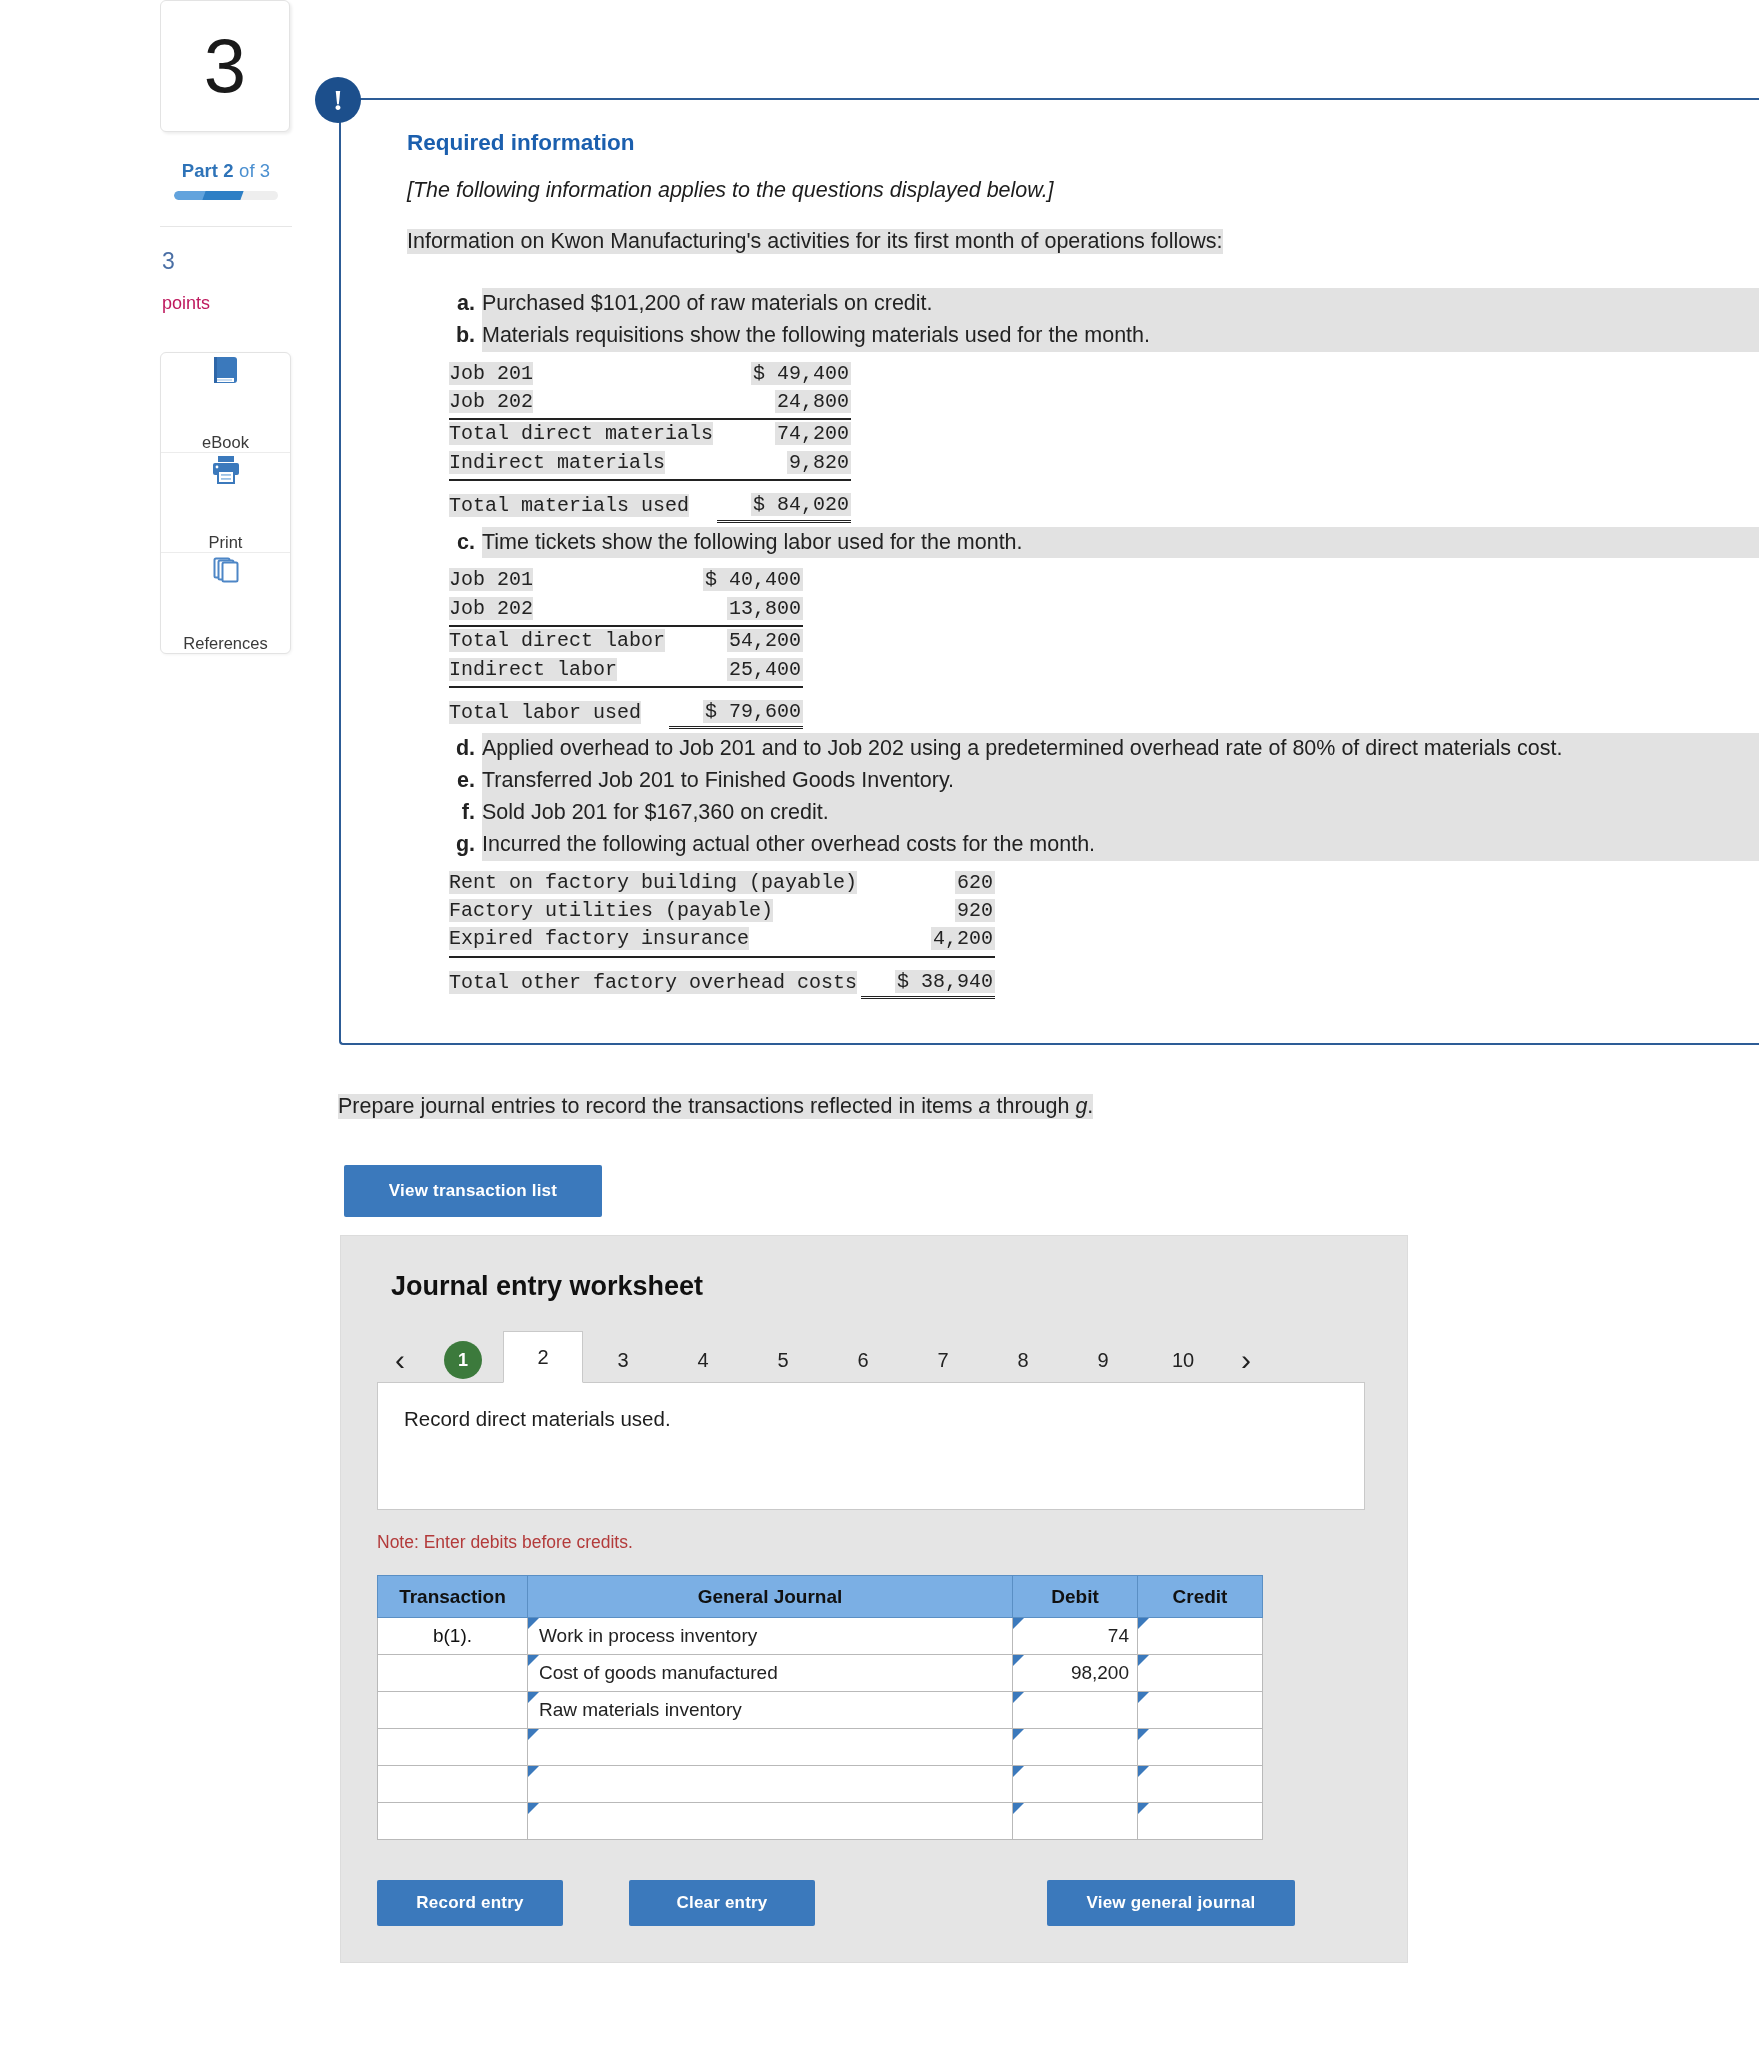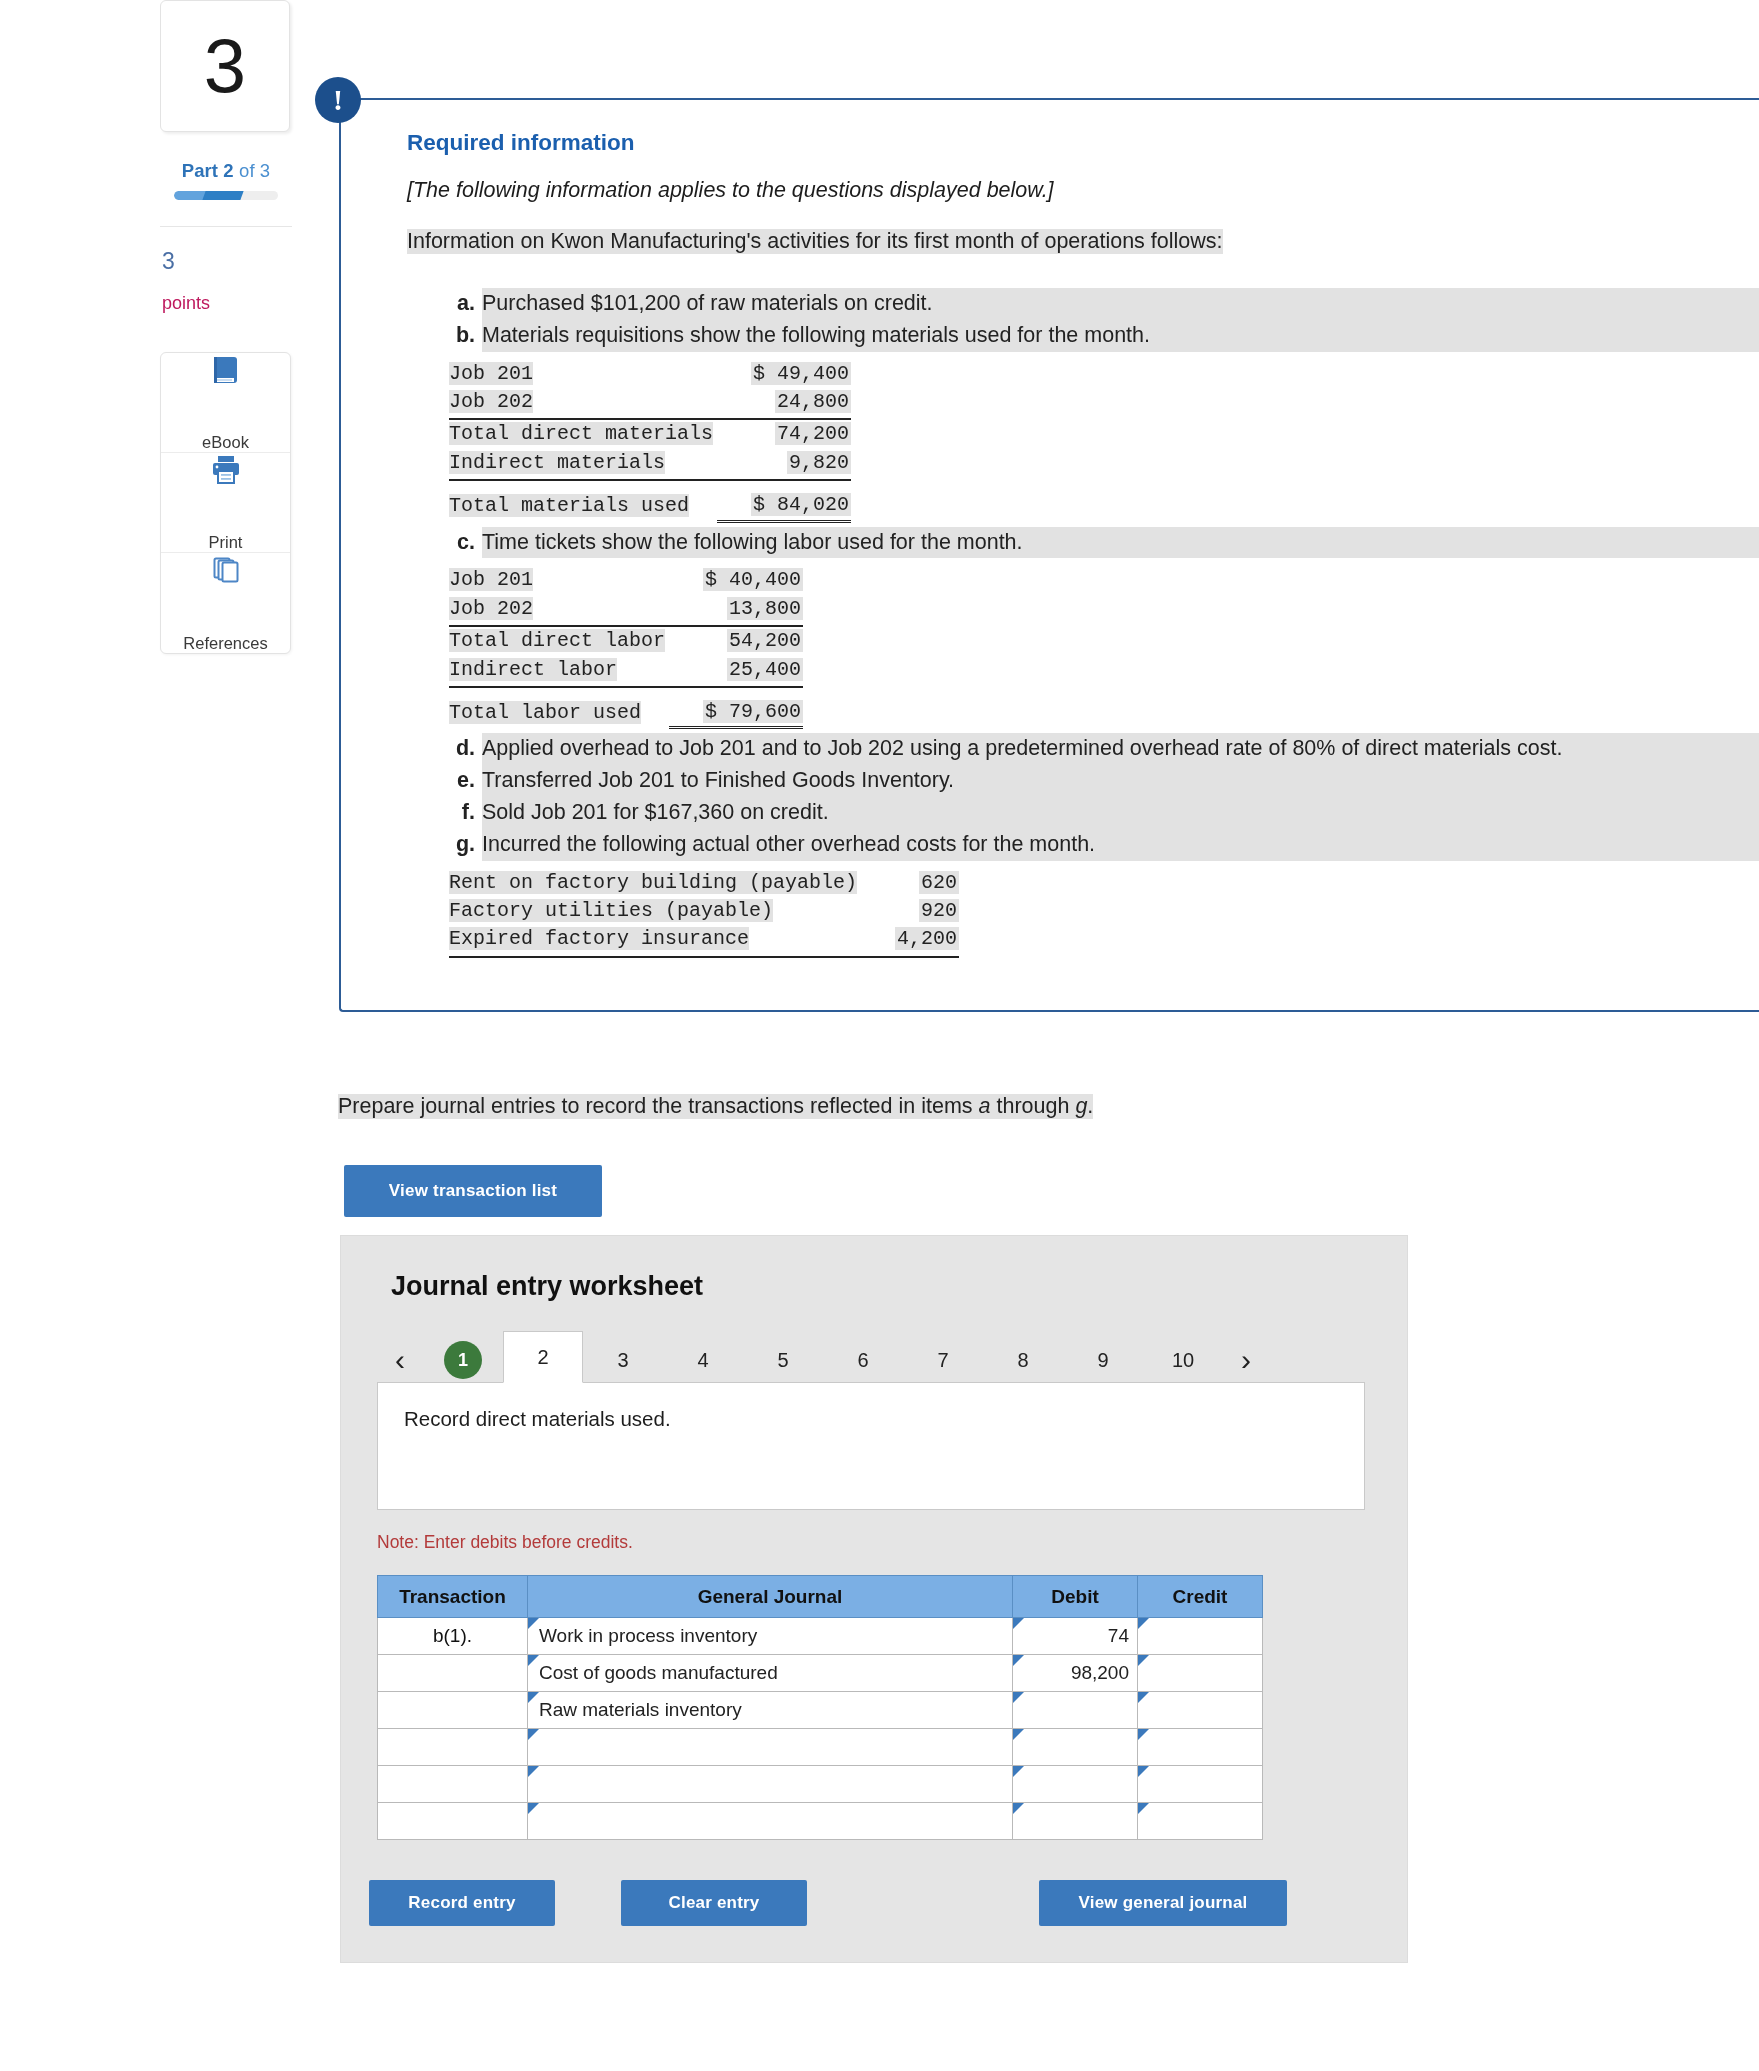--- a/index.html
+++ b/index.html
@@ -237,21 +237,21 @@
   }
   td.cell-in .corner {
     position:absolute; left:0; top:0;
     width:0; height:0;
     border-top: 11px solid #3b79bc;
     border-right: 11px solid transparent;
   }
   td.cell-in.left-al { text-align:left; padding-left: 11px; }
   td.cell-in.right-al { text-align:right; padding-right: 8px; }
 
-  .ws-actions { margin: 40px 0 36px 28px; display:flex; align-items:center; }
+  .ws-actions { margin: 40px 0 36px 36px; display:flex; align-items:center; }
   .btn-record { width: 186px; height: 46px; }
   .btn-clear  { width: 186px; height: 46px; margin-left: 66px; }
   .btn-viewgj { width: 248px; height: 46px; margin-left: 232px; }
 </style>
 </head>
 <body>
 
 <div class="page">
 
   <div class="sidebar">
@@ -433,20 +433,24 @@
         <td class="val"><span>920</span></td>
       </tr>
       <tr class="ul-b">
         <td class="lab"><span>Expired factory insurance</span></td>
         <td class="val"><span>4,200</span></td>
       </tr>
       <tr class="gap">
             <td></td>
             <td></td>
           </tr>
+      <tr class="dbl">
+        <td class="lab"><span>Total other factory overhead costs</span></td>
+        <td class="val"><span>$ 38,940</span></td>
+      </tr>
     </tbody>
       </table>
 
   </div>
 
   <div class="prompt hl"><span>Prepare journal entries to record the transactions reflected in items </span><i>a</i><span> through </span><i>g</i><span>.</span></div>
 
   <button class="btn btn-view-trans">View transaction list</button>
 
   <div class="worksheet">

